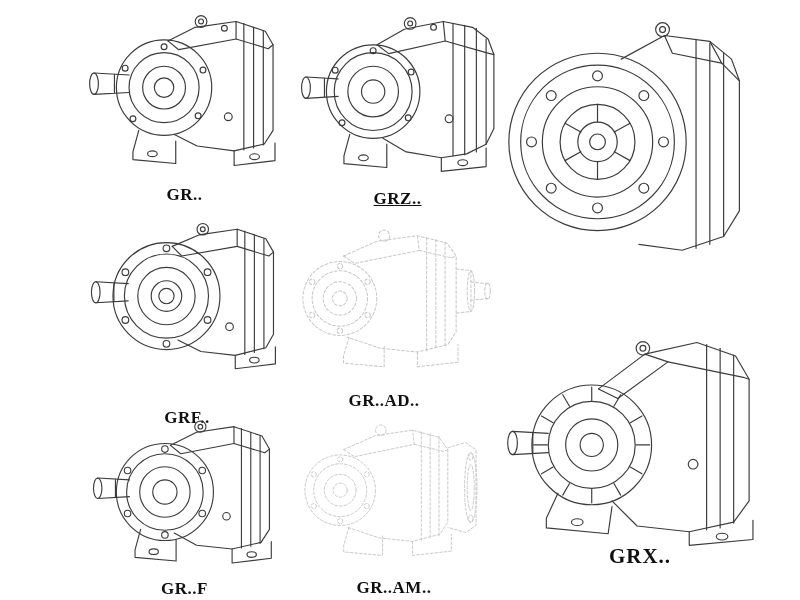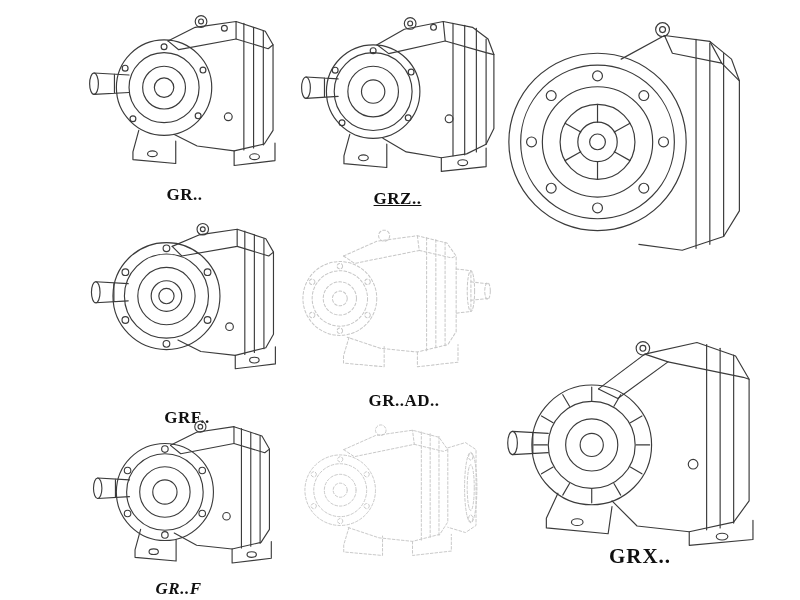--- a/index.html
+++ b/index.html
@@ -182,21 +182,21 @@
         <circle cx="104" cy="30" r="6"></circle>
         <path d="M182,66 L198,68 L198,112 L182,114"></path>
         <ellipse cx="198" cy="90" rx="4" ry="22"></ellipse>
         <path d="M198,80 L216,82 M198,100 L216,98"></path>
         <ellipse cx="216" cy="90" rx="3" ry="9"></ellipse>
         <path d="M66,140 L60,160 L60,168 L104,172 L104,150"></path>
         <path d="M140,156 L140,172 L184,167 L184,148"></path>
       </g>
     </svg>
   </div>
-  <div class="label" style="left:300px; top:391px; width:208px;text-align:center;">GR..AD..</div>
+  <div class="label" style="left:280px; top:391px; width:208px;text-align:center;">GR..AD..</div>
 
   <div class="cell" style="left:82px; top:408px; width:205px; height:168px;">
     <svg viewBox="0 0 210 180">
       <g class="ink">
         <ellipse cx="12" cy="86" rx="4.5" ry="11"></ellipse>
         <path d="M12,75 L46,77 M12,97 L46,95 M31,76 L31,96"></path>
         <circle cx="84" cy="90" r="52"></circle>
           <circle cx="84" cy="90" r="41"></circle>
         <circle cx="84" cy="90" r="27"></circle>
           <circle cx="84" cy="90" r="13"></circle>
@@ -215,21 +215,21 @@
         <circle cx="122" cy="20" r="6"></circle>
           <circle cx="122" cy="20" r="2.5"></circle>
         <circle cx="150" cy="116" r="4"></circle>
         <path d="M58,130 L52,152 L52,160 L96,164 L96,141"></path>
         <ellipse cx="72" cy="154" rx="5" ry="3"></ellipse>
         <path d="M156,151 L156,166 L198,161 L198,143"></path>
         <ellipse cx="177" cy="157" rx="5" ry="3"></ellipse>
       </g>
     </svg>
   </div>
-  <div class="label" style="left:76px; top:579px; width:205px;font-style:italic;">GR..F</div>
+  <div class="label" style="left:82px; top:579px; width:205px;">GR..F</div>
 
   <div class="cell" style="left:288px; top:402px; width:212px; height:172px;">
     <svg viewBox="0 0 230 195">
       <g class="ghostink">
         <circle cx="54" cy="100" r="40"></circle>
           <circle cx="54" cy="100" r="30"></circle>
         <circle cx="54" cy="100" r="18"></circle>
           <circle cx="54" cy="100" r="8"></circle>
         <circle cx="54" cy="65" r="3"></circle>
           <circle cx="84" cy="82" r="3"></circle>
@@ -247,20 +247,21 @@
         <path d="M176,52 L196,46 L208,54 L208,140 L196,148 L176,142"></path>
         <ellipse cx="202" cy="97" rx="7" ry="40"></ellipse>
         <ellipse cx="202" cy="97" rx="4" ry="26"></ellipse>
         <ellipse cx="202" cy="62" rx="2.5" ry="4"></ellipse>
         <ellipse cx="202" cy="132" rx="2.5" ry="4"></ellipse>
         <path d="M64,142 L58,162 L58,170 L102,174 L102,152"></path>
         <path d="M136,158 L136,174 L180,169 L180,150"></path>
       </g>
     </svg>
   </div>
+  <div class="label" style="left:288px; top:578px; width:212px;">GR..AM..</div>
 
   <div class="cell" style="left:500px; top:298px; width:280px; height:260px;">
     <svg viewBox="0 0 290 265">
       <g class="ink">
         <ellipse cx="13" cy="148" rx="5" ry="12"></ellipse>
         <path d="M13,136 L50,138 M13,160 L50,158 M34,137 L34,159"></path>
         <circle cx="95" cy="150" r="62"></circle>
           <circle cx="95" cy="150" r="45"></circle>
         <circle cx="95" cy="150" r="27"></circle>
           <circle cx="95" cy="150" r="12"></circle>

